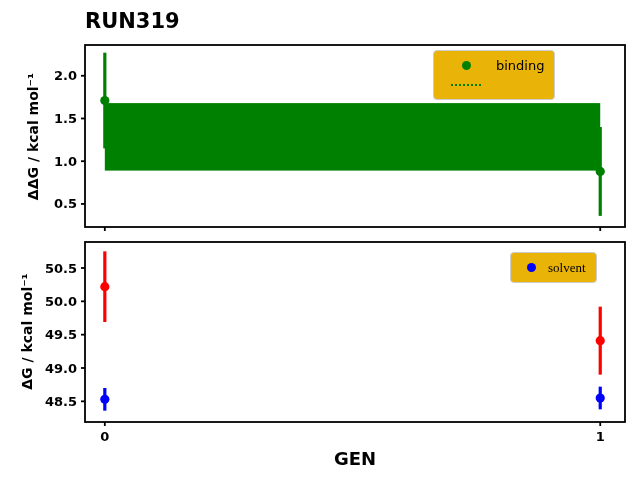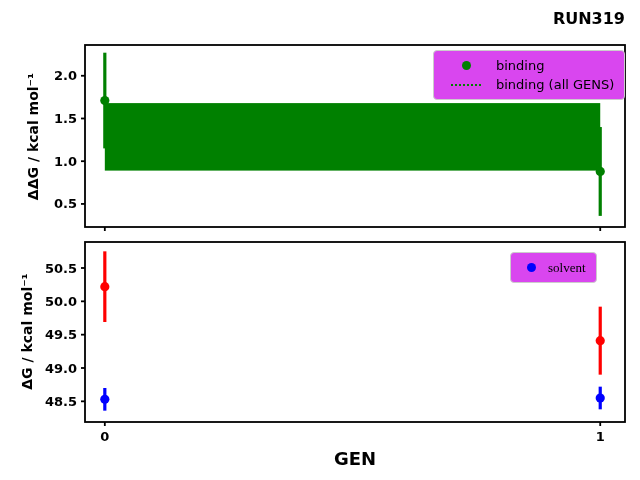--- a/index.html
+++ b/index.html
@@ -5,39 +5,39 @@
   html, body { margin: 0; padding: 0; overflow: hidden; }
   #figure {
     position: relative;
     width: 640px; height: 480px;
     background: #ffffff;
     font-family: "DejaVu Sans", sans-serif;
     color: #000;
   }
   .title {
     position: absolute; left: 85px; top: 9px; width: 540px;
-    text-align: right; font-size: 16px; font-weight: bold;
+    text-align: left; font-size: 21px; font-weight: bold;
   }
   #plot-canvas { position: absolute; left: 0; top: 0; }
   .ticklabel { font-family: "DejaVu Sans", sans-serif; font-size: 13px; font-weight: bold; fill: #000; }
   .ylabel {
     position: absolute; text-align: center;
     font-size: 14px; font-weight: bold; line-height: 19px;
     transform: rotate(-90deg); transform-origin: center;
     white-space: nowrap;
   }
   #ylabel-top  { left: -58px; top: 127px; width: 182px; }
   #ylabel-bottom { left: -63px; top: 322px; width: 180px; }
   .xlabel {
     position: absolute; left: 85px; top: 448px; width: 540px;
     text-align: center; font-size: 18px; font-weight: bold;
   }
   .legend {
     position: absolute;
-    background: #d946ef;
+    background: #eab308;
     border: 1px solid #cccccc;
     border-radius: 4px;
     padding: 5px 10px 5px 12px;
     font-size: 13px; line-height: 19px;
   }
   #legend-top { left: 433px; top: 50px; }
   #legend-bottom { left: 510px; top: 252px; font-family: Liberation Serif, serif; }
   .legend-row { display: flex; align-items: center; height: 19px; }
   .legend-marker { display: inline-flex; justify-content: center; align-items: center; }
   #legend-top .legend-marker { width: 40px; margin-right: 10px; }
@@ -103,21 +103,20 @@
     <div class="legend-row">
       <span class="legend-marker">
         <span class="dot" style="background: rgb(0, 128, 0);"></span>
       </span>
       <span class="legend-label">binding</span>
     </div>
     <div class="legend-row">
       <span class="legend-marker">
         <span class="dotted-line" style="border-color: rgb(0, 128, 0);"></span>
       </span>
-      <span class="legend-label">binding (all GENS)</span>
     </div>
   </div>
 
   <div class="legend" id="legend-bottom">
     <div class="legend-row">
       <span class="legend-marker">
         <span class="dot" style="background: rgb(0, 0, 255);"></span>
       </span>
       <span class="legend-label">solvent</span>
     </div>

